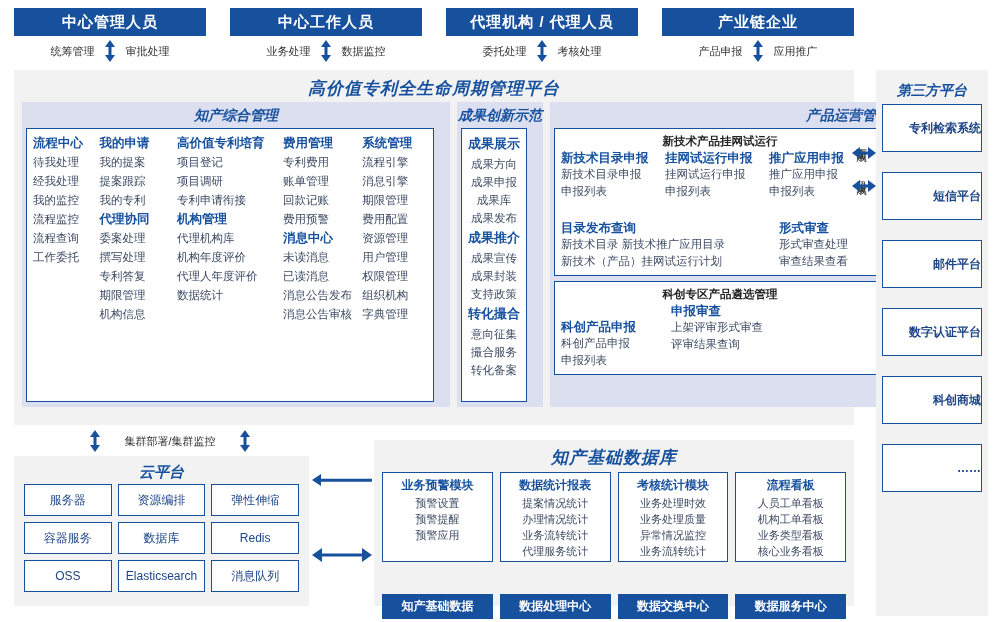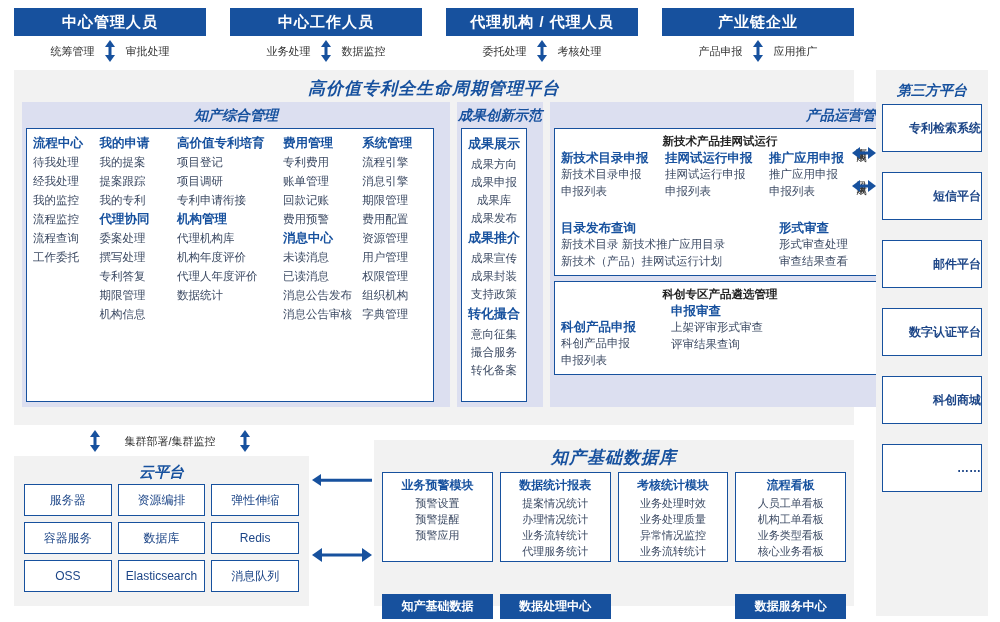--- a/index.html
+++ b/index.html
@@ -405,20 +405,21 @@
         <div class="db-bar">数据处理中心</div>
       </div>
       <div class="db-col">
         <div class="db-top">
           <div class="t">考核统计模块</div>
           <div class="i">业务处理时效</div>
           <div class="i">业务处理质量</div>
           <div class="i">异常情况监控</div>
           <div class="i">业务流转统计</div>
         </div>
+        <div class="db-bar">数据交换中心</div>
       </div>
       <div class="db-col">
         <div class="db-top">
           <div class="t">流程看板</div>
           <div class="i">人员工单看板</div>
           <div class="i">机构工单看板</div>
           <div class="i">业务类型看板</div>
           <div class="i">核心业务看板</div>
         </div>
         <div class="db-bar">数据服务中心</div>

